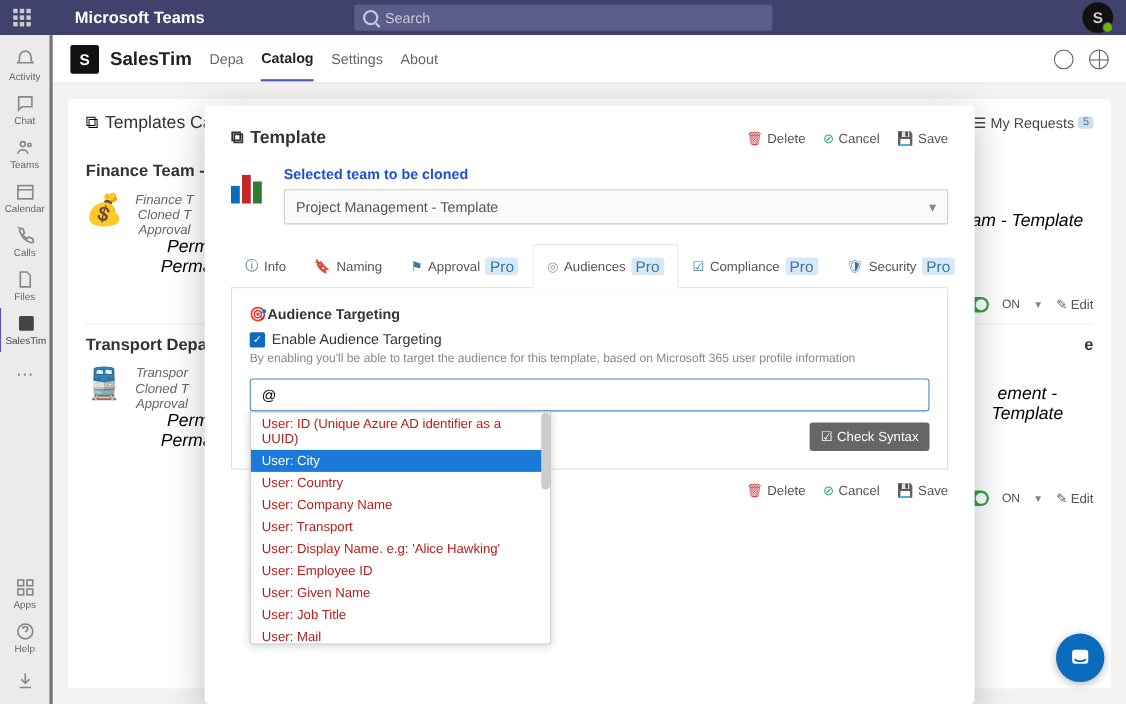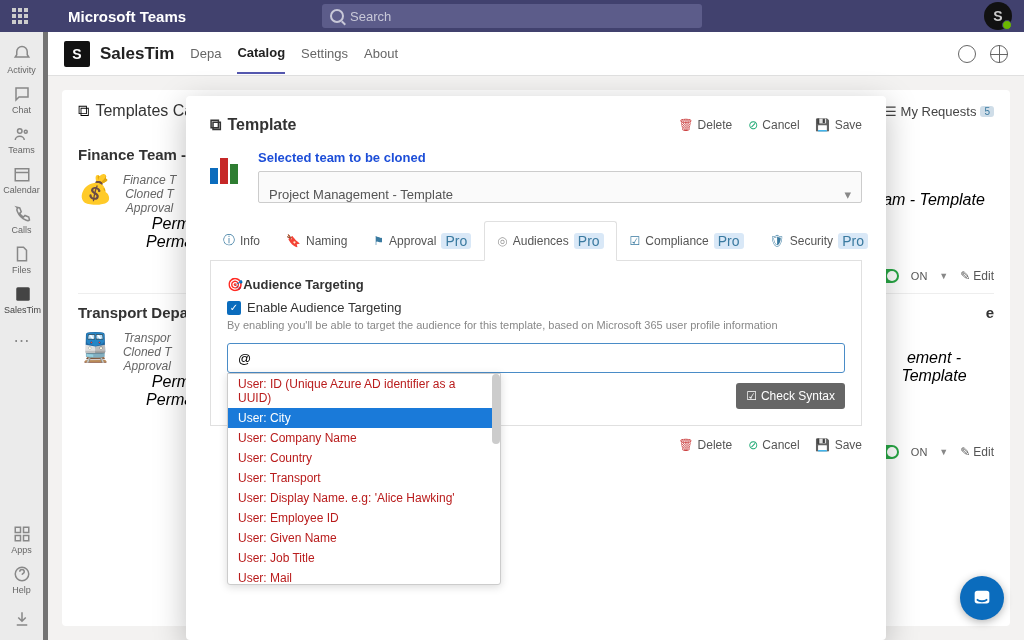--- a/index.html
+++ b/index.html
@@ -8,21 +8,21 @@
     .waffle { width: 16px; height: 16px; display: grid; grid-template-columns: repeat(3, 1fr); grid-template-rows: repeat(3, 1fr); gap: 2px; cursor: pointer; margin-right: 40px; }
     .waffle span { background: #ccc; }
     .app-title { font-size: 15px; font-weight: 700; }
     .search-wrap { position: absolute; left: 50%; transform: translateX(-50%); width: 380px; }
     .search-box { width: 100%; height: 24px; background: #5c5c8a; border: none; border-radius: 3px; padding: 0 8px 0 28px; color: #fff; font-size: 13px; }
     .search-box::placeholder { color: #c8c8d8; }
     .search-icon { position: absolute; left: 8px; top: 5px; width: 14px; height: 14px; border: 2px solid #c8c8d8; border-radius: 50%; }
     .search-icon::after { content: ''; position: absolute; width: 5px; height: 2px; background: #c8c8d8; bottom: -3px; right: -4px; transform: rotate(45deg); }
     .avatar { width: 28px; height: 28px; border-radius: 50%; background: #111; color: #ccc; display: flex; align-items: center; justify-content: center; font-weight: bold; font-size: 14px; margin-left: auto; position: relative; }
     .avatar::after { content: ''; position: absolute; bottom: 0; right: 0; width: 8px; height: 8px; border-radius: 50%; background: #6bb700; border: 1px solid #41416e; }
-    .rail { position: absolute; left: 0; top: 32px; bottom: 0; width: 48px; background: #ebebeb; display: flex; flex-direction: column; align-items: center; padding-top: 8px; border-right: 5px solid #737373; text-align: center; }
+    .rail { position: absolute; left: 0; top: 32px; bottom: 0; width: 48px; background: #ebebeb; display: flex; flex-direction: column; align-items: center; padding-top: 8px; border-right: 3px solid #737373; text-align: center; }
     .rail-item { width: 48px; height: 40px; display: flex; flex-direction: column; align-items: center; justify-content: center; font-size: 9px; color: #666; cursor: pointer; }
     .rail-item.active { color: #444; border-left: 2px solid #5558af; }
     .rail-icon { width: 18px; height: 18px; margin-bottom: 2px; }
     .rail-bottom { margin-top: auto; }
     .app-header { position: absolute; left: 48px; right: 0; top: 32px; height: 44px; background: #fff; border-bottom: 1px solid #e0e0e0; display: flex; align-items: center; padding: 0 16px; }
     .app-logo { width: 26px; height: 26px; background: #111; border-radius: 2px; color: #fff; display: flex; align-items: center; justify-content: center; font-weight: bold; font-size: 14px; margin-right: 10px; }
     .app-name { font-size: 17px; font-weight: 600; color: #222; margin-right: 16px; }
     .nav-tab { font-size: 13px; color: #666; margin-right: 16px; cursor: pointer; padding: 12px 0; }
     .nav-tab.active { color: #222; font-weight: 600; border-bottom: 2px solid #5558af; }
     .header-right { margin-left: auto; display: flex; gap: 14px; }
@@ -50,21 +50,21 @@
     .modal-title { font-size: 16px; font-weight: 600; color: #333; display: flex; align-items: center; gap: 6px; }
     .modal-actions { margin-left: auto; display: flex; gap: 16px; font-size: 12px; color: #555; }
     .modal-actions span { display: flex; align-items: center; gap: 4px; cursor: pointer; }
     .clone-row { display: flex; gap: 14px; margin-bottom: 18px; }
     .team-icon { width: 34px; height: 34px; display: flex; align-items: flex-end; gap: 2px; }
     .bar1 { width: 8px; height: 16px; background: #0b6cbd; }
     .bar2 { width: 8px; height: 26px; background: #c62828; }
     .bar3 { width: 8px; height: 20px; background: #2e7d32; }
     .clone-content { flex: 1; }
     .clone-label { font-size: 13px; font-weight: 600; color: #1d4ed8; margin-bottom: 6px; }
-    .select { width: 100%; height: 32px; border: 1px solid #ccc; background: #fafafa; border-radius: 2px; display: flex; align-items: flex-end; padding: 0 10px; font-size: 13px; color: #555; position: relative; }
+    .select { width: 100%; height: 32px; border: 1px solid #ccc; background: #fafafa; border-radius: 2px; display: flex; align-items: center; padding: 0 10px; font-size: 13px; color: #555; position: relative; }
     .select::after { content: '▾'; position: absolute; right: 10px; color: #888; }
     .tabs { display: flex; border-bottom: 1px solid #e0e0e0; margin-bottom: 0; }
     .tab { padding: 10px 12px; font-size: 12px; color: #555; display: flex; gap: 5px; align-items: center; cursor: pointer; border: 1px solid transparent; }
     .tab.active { border: 1px solid #e0e0e0; border-bottom: 1px solid #fff; border-radius: 3px 3px 0 0; margin-bottom: -1px; background: #fff; }
     .pro { background: #d9e8f7; color: #3a7aa0; font-size: 14px; padding: 0 4px; border-radius: 3px; }
     .body-panel { border: 1px solid #e0e0e0; border-top: none; padding: 16px; }
     .section-title { font-size: 13px; font-weight: 600; color: #333; margin-bottom: 8px; }
     .checkbox-row { display: flex; align-items: center; gap: 6px; font-size: 13px; color: #333; margin-bottom: 4px; }
     .checkbox { width: 14px; height: 14px; background: #0b6cbd; border-radius: 2px; display: flex; align-items: center; justify-content: center; color: #fff; font-size: 10px; }
     .help-text { font-size: 11px; color: #888; margin-bottom: 12px; }
@@ -324,22 +324,22 @@
           <div class="checkbox">✓</div>
           <span>Enable Audience Targeting</span>
         </div>
         <div class="help-text">By enabling you'll be able to target the audience for this template, based on Microsoft 365 user profile information</div>
         <div style="position:relative">
           <input class="formula-input" value="@" style="">
           <div class="dropdown" style="top:30px;left:0;">
             <div class="dropdown-inner" id="dropdown-list">
                 <div class="dropdown-item">User: ID (Unique Azure AD identifier as a UUID)</div>
                 <div class="dropdown-item highlighted">User: City</div>
+                <div class="dropdown-item">User: Country</div>
                 <div class="dropdown-item">User: Company Name</div>
-                <div class="dropdown-item">User: Country</div>
                 <div class="dropdown-item">User: Transport</div>
                 <div class="dropdown-item">User: Display Name. e.g: 'Alice Hawking'</div>
                 <div class="dropdown-item">User: Employee ID</div>
                 <div class="dropdown-item">User: Given Name</div>
                 <div class="dropdown-item">User: Job Title</div>
                 <div class="dropdown-item">User: Mail</div>
               </div>
             <div class="dropdown-scroll"></div>
           </div>
         </div>

